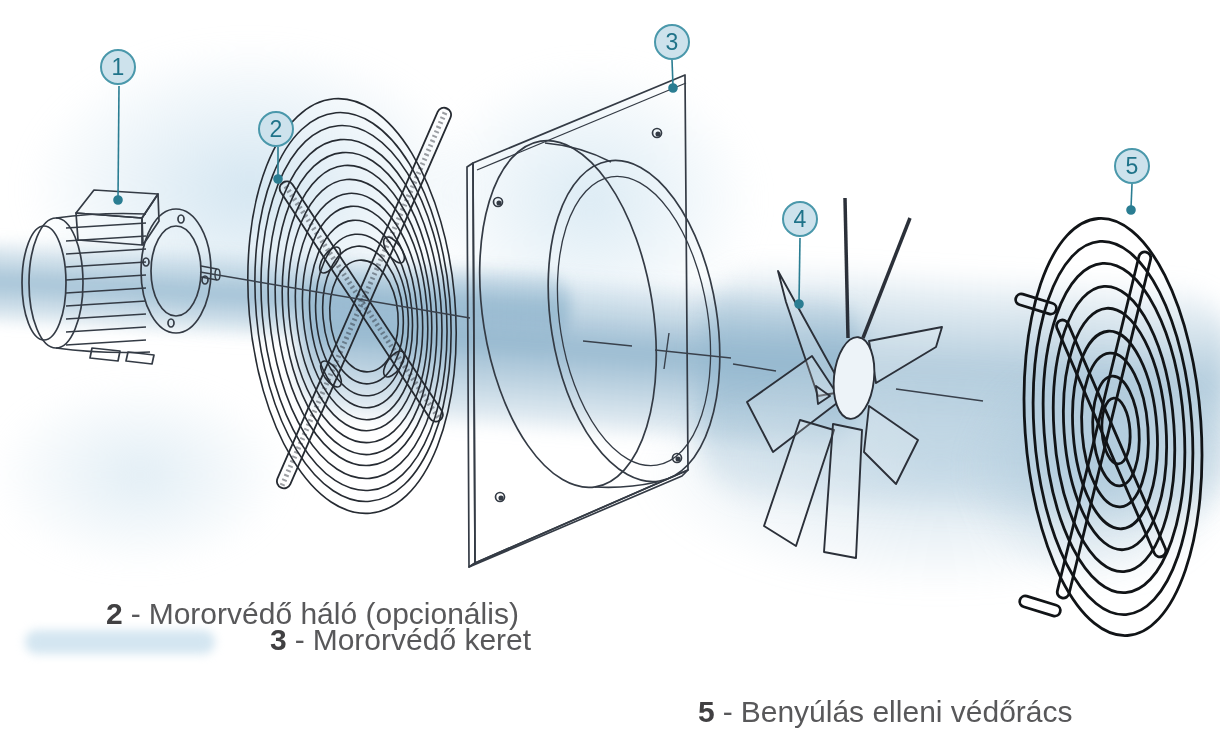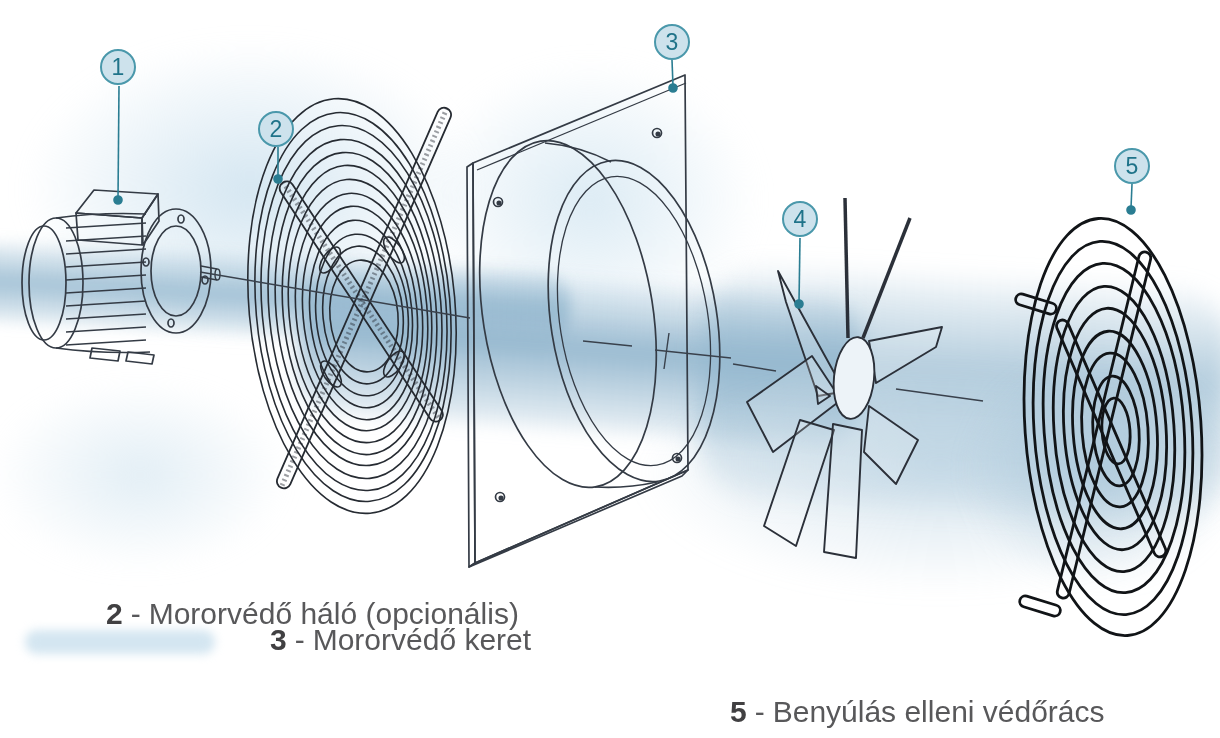--- a/index.html
+++ b/index.html
@@ -26,21 +26,21 @@
     background:rgba(207,227,239,.9);filter:blur(5px);}
   svg#art{position:absolute;left:0;top:0;}
   .callout{position:absolute;width:32px;height:32px;border-radius:50%;
     border:2px solid #4a98ab;background:#cde2ec;color:#1f7389;
     display:flex;align-items:center;justify-content:center;
     font-size:23px;line-height:1;}
   .legend-row{position:absolute;font-size:30px;line-height:32px;color:#58585a;white-space:nowrap;}
   .legend-row b{color:#414042;font-weight:bold;}
   .legend-row .sep{margin:0 8px;}
   .r1{left:14px;top:552px;} .r2{left:106px;top:588px;margin-top:10px;} .r3{left:270px;top:624px;}
-  .r4{left:482px;top:660px;} .r5{left:698px;top:696px;margin-left:32px;}
+  .r4{left:482px;top:660px;} .r5{left:698px;top:696px;}
 </style>
 </head>
 <body>
 
 <div id="stage">
 
   <div class="wash wash-a"></div>
   <div class="wash wash-c"></div>
   <div class="wash band1"></div>
   <div class="wash band2"></div>

